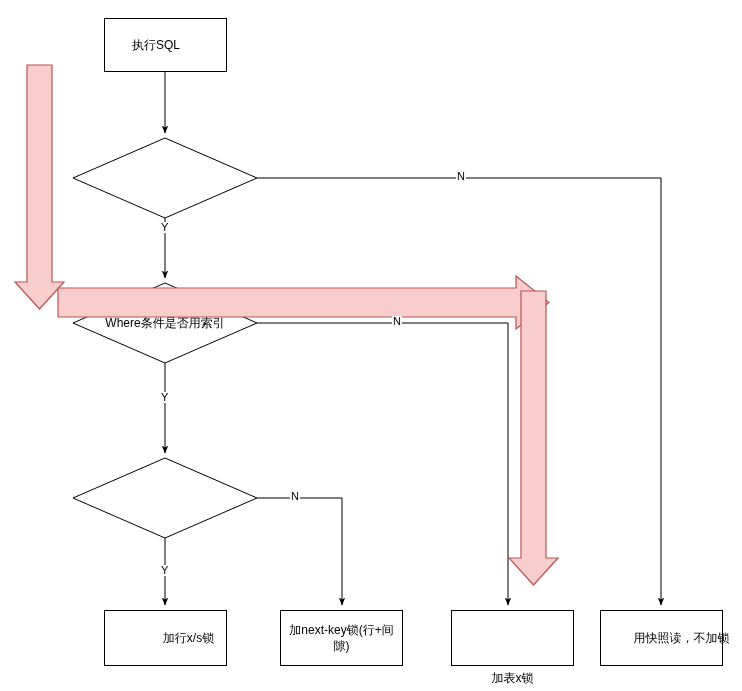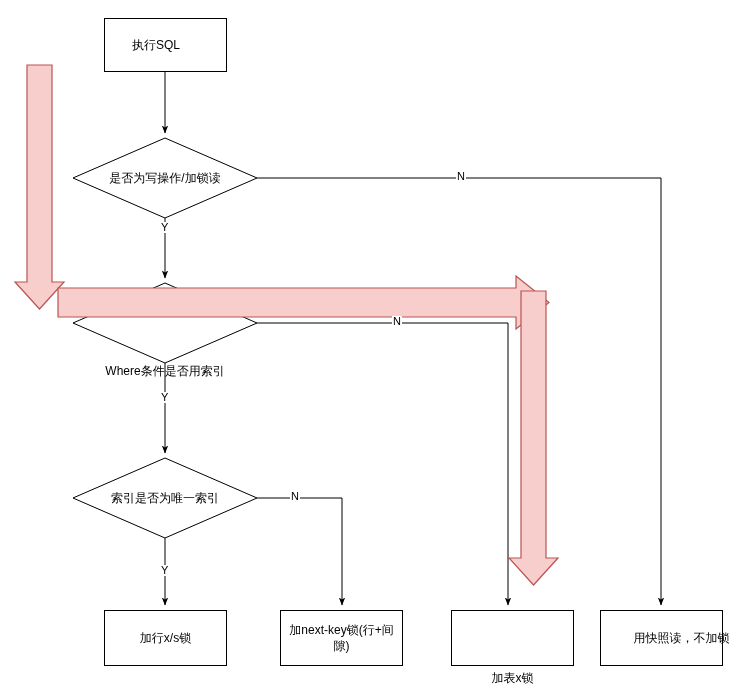--- a/index.html
+++ b/index.html
@@ -91,27 +91,25 @@
 
     <polygon points="27,65 52,65 52,282 64,282 39.5,309 15,282 27,282" fill="#f8cecc" stroke="#b85450" stroke-width="1.2"></polygon>
 
     <polygon points="58,288 516,288 516,276 549,302.5 516,329 516,317 58,317" fill="#f8cecc" stroke="#b85450" stroke-width="1.2"></polygon>
 
     <polygon points="521,291 546,291 546,558 558,558 533.5,585 509,558 521,558" fill="#f8cecc" stroke="#b85450" stroke-width="1.2"></polygon>
   </svg>
 
   <div class="node-label" style="left:104px; top:18px; width:104px; height:54px;">执行SQL</div>
 
-  <div class="node-label" style="left:85px; top:166px; width:160px; height:24px;">是否为写操作/加锁读</div>
 
-  <div class="node-label" style="left:85px; top:311px; width:160px; height:24px;margin-top:48px;">Where条件是否用索引</div>
+  <div class="node-label" style="left:85px; top:311px; width:160px; height:24px;">Where条件是否用索引</div>
 
-  <div class="node-label" style="left:85px; top:486px; width:160px; height:24px;">索引是否为唯一索引</div>
 
-  <div class="node-label" style="left:104px; top:610px; width:123px; height:56px;">加行x/s锁</div>
+  <div class="node-label" style="left:104px; top:610px; width:123px; height:56px;padding-left:23px;">加行x/s锁</div>
 
   <div class="node-label" style="left:284px; top:610px; width:115px; height:56px;text-align:center;">加next-key锁(行+间隙)</div>
 
   <div class="node-label" style="left:451px; top:642px; width:123px; height:72px;">加表x锁</div>
 
   <div class="node-label" style="left:600px; top:610px; width:123px; height:56px;margin-left:20px;">用快照读，不加锁</div>
 
   <div class="edge-label" style="left:160px; top:222px;">Y</div>
 
   <div class="edge-label" style="left:456px; top:171px;">N</div>

